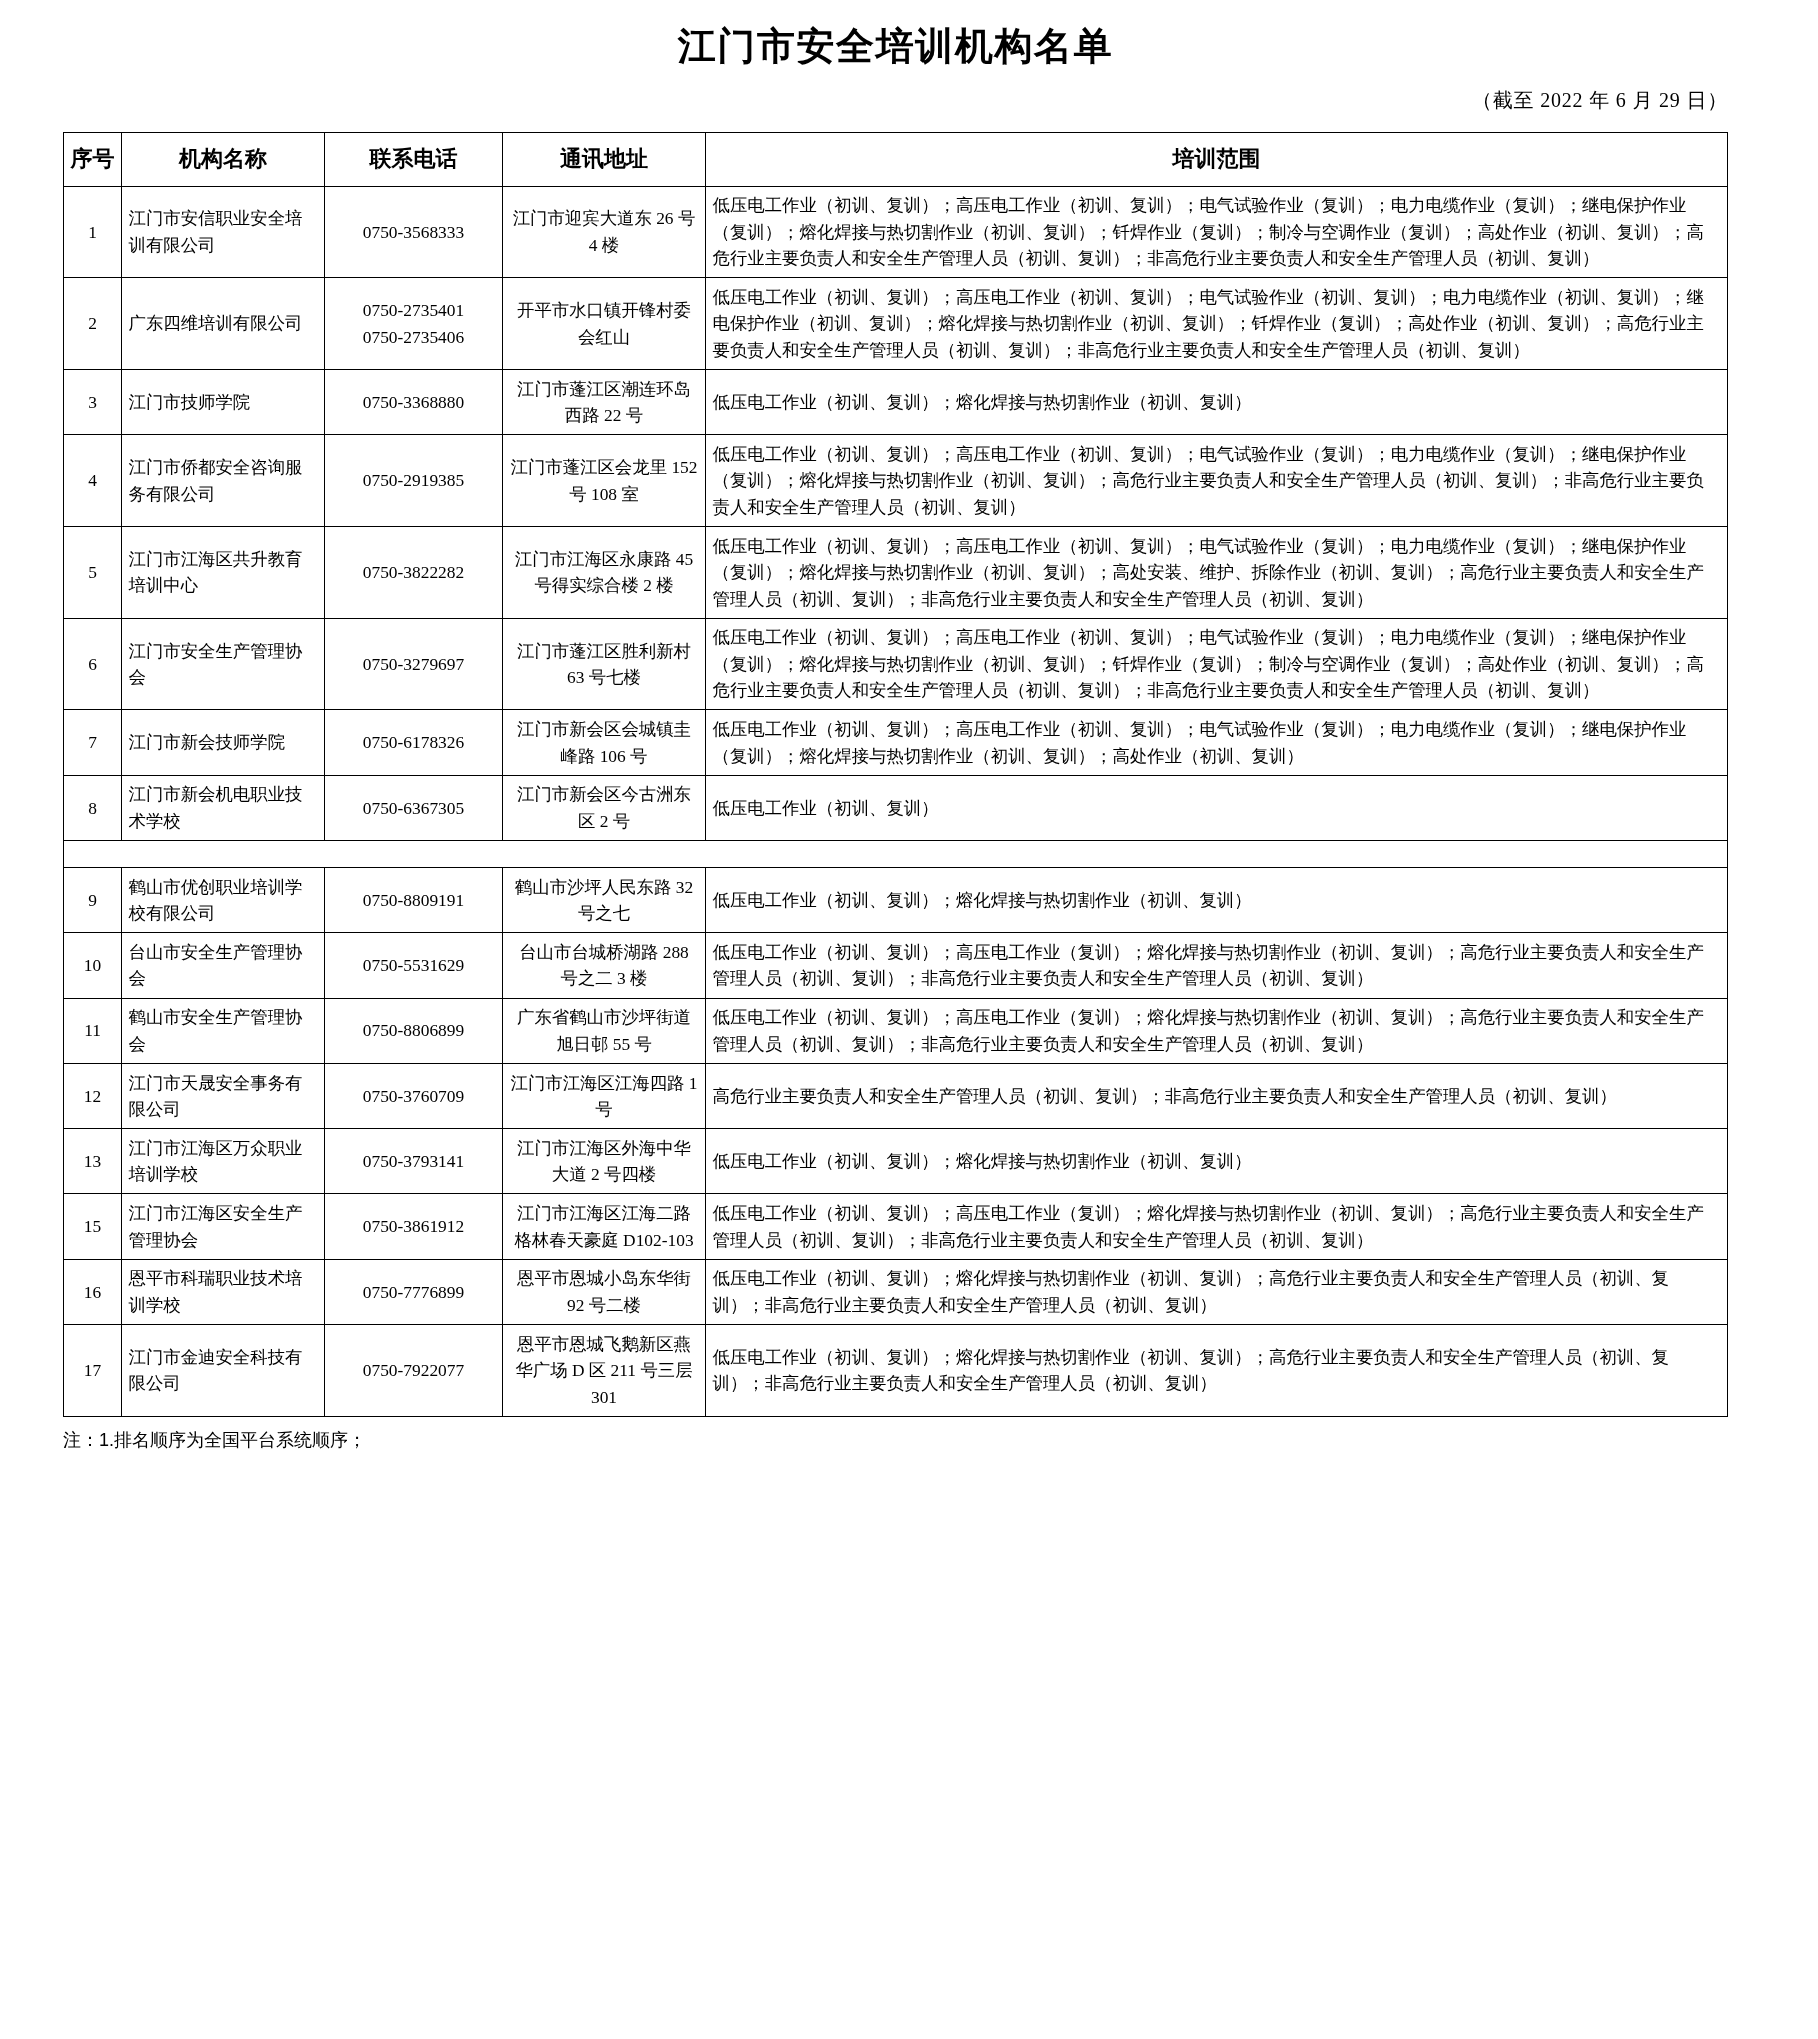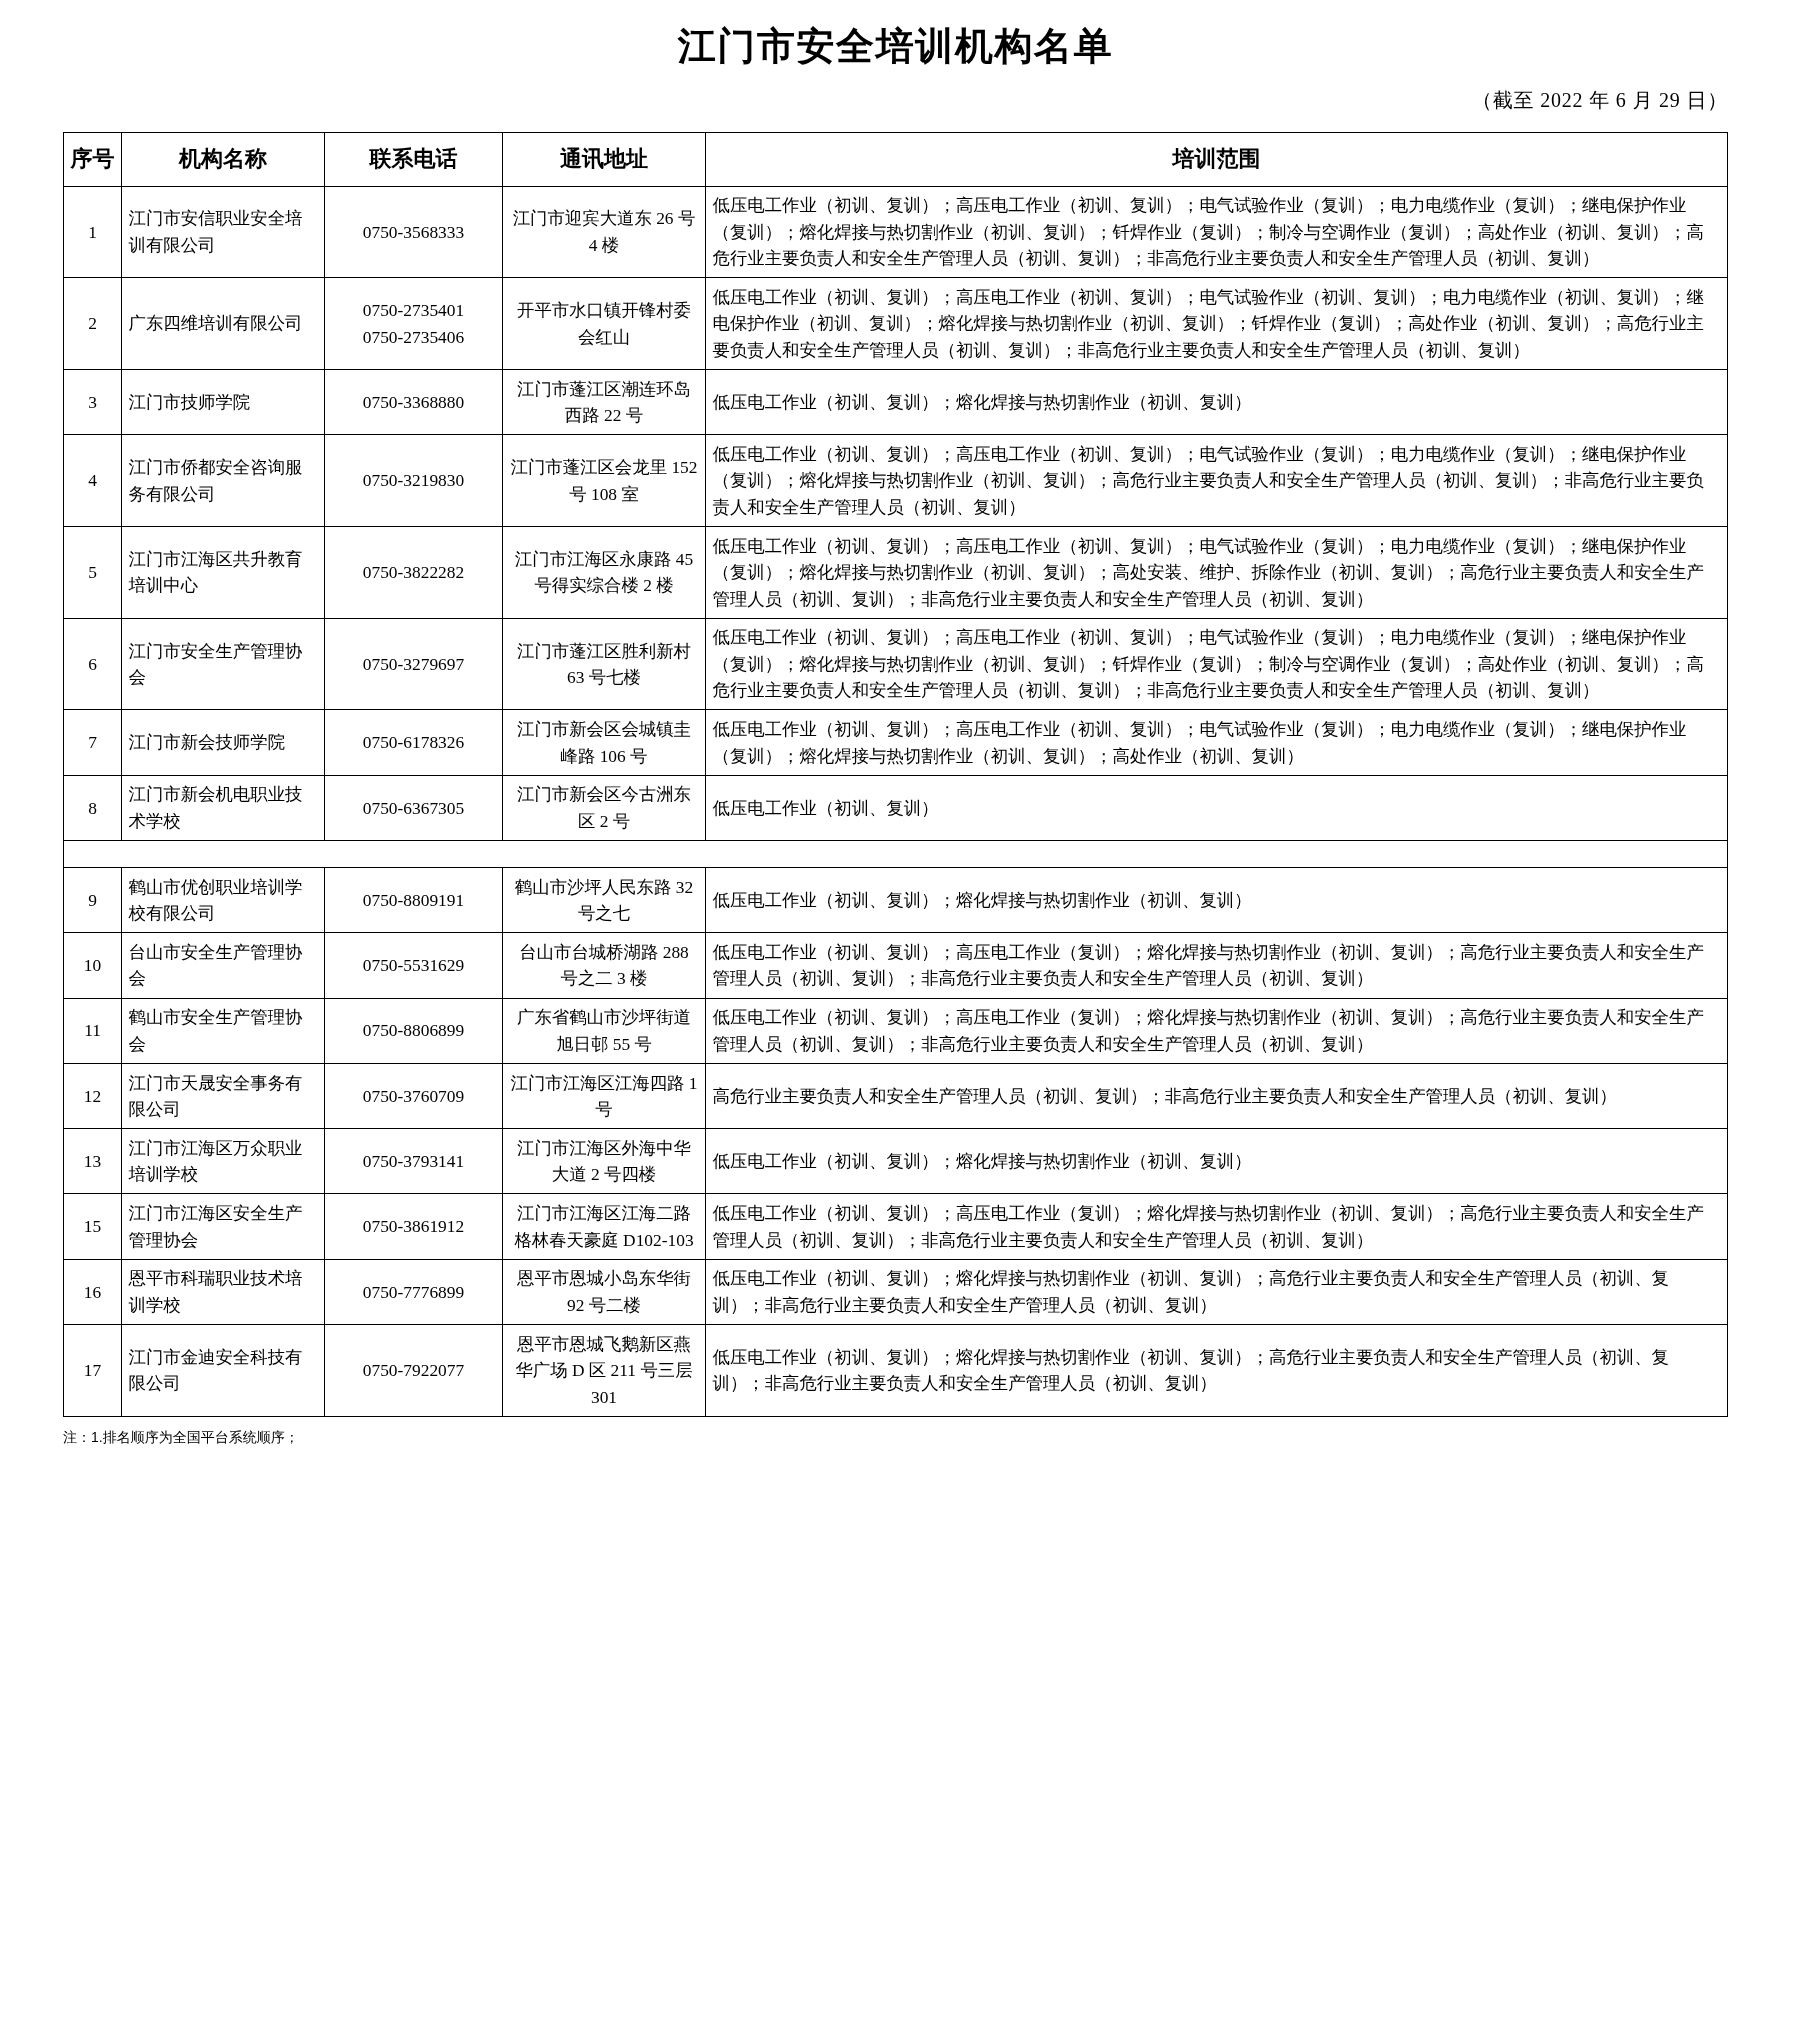--- a/index.html
+++ b/index.html
@@ -83,21 +83,21 @@
     vertical-align: middle;
     padding: 5.7px 8px 5.7px 8px;
   }
   .gap-row td {
     border: none;
     height: 14.6px;
     padding: 0;
   }
   .notes {
     margin-top: 9.7px;
-    font-size: 14px;
+    font-size: 18px;
     line-height: 1.62;
     font-family: "Liberation Sans", "DejaVu Sans", sans-serif;
   }
   .notes div { white-space: nowrap; }
   .notes .n2 { padding-left: 36px; }
 </style>
 </head>
 <body>
 
 <div class="page">
@@ -140,21 +140,21 @@
         <tr>
           <td class="idx">3</td>
           <td class="name">江门市技师学院</td>
           <td class="tel">0750-3368880</td>
           <td class="addr">江门市蓬江区潮连环岛西路 22 号</td>
           <td class="scope">低压电工作业（初训、复训）；熔化焊接与热切割作业（初训、复训）</td>
         </tr>
         <tr>
           <td class="idx">4</td>
           <td class="name">江门市侨都安全咨询服务有限公司</td>
-          <td class="tel">0750-3219830</td>
+          <td class="tel">0750-2919385</td>
           <td class="addr">江门市蓬江区会龙里 152 号 108 室</td>
           <td class="scope">低压电工作业（初训、复训）；高压电工作业（初训、复训）；电气试验作业（复训）；电力电缆作业（复训）；继电保护作业（复训）；熔化焊接与热切割作业（初训、复训）；高危行业主要负责人和安全生产管理人员（初训、复训）；非高危行业主要负责人和安全生产管理人员（初训、复训）</td>
         </tr>
         <tr>
           <td class="idx">5</td>
           <td class="name">江门市江海区共升教育培训中心</td>
           <td class="tel">0750-3822282</td>
           <td class="addr">江门市江海区永康路 45 号得实综合楼 2 楼</td>
           <td class="scope">低压电工作业（初训、复训）；高压电工作业（初训、复训）；电气试验作业（复训）；电力电缆作业（复训）；继电保护作业（复训）；熔化焊接与热切割作业（初训、复训）；高处安装、维护、拆除作业（初训、复训）；高危行业主要负责人和安全生产管理人员（初训、复训）；非高危行业主要负责人和安全生产管理人员（初训、复训）</td>
         </tr>

